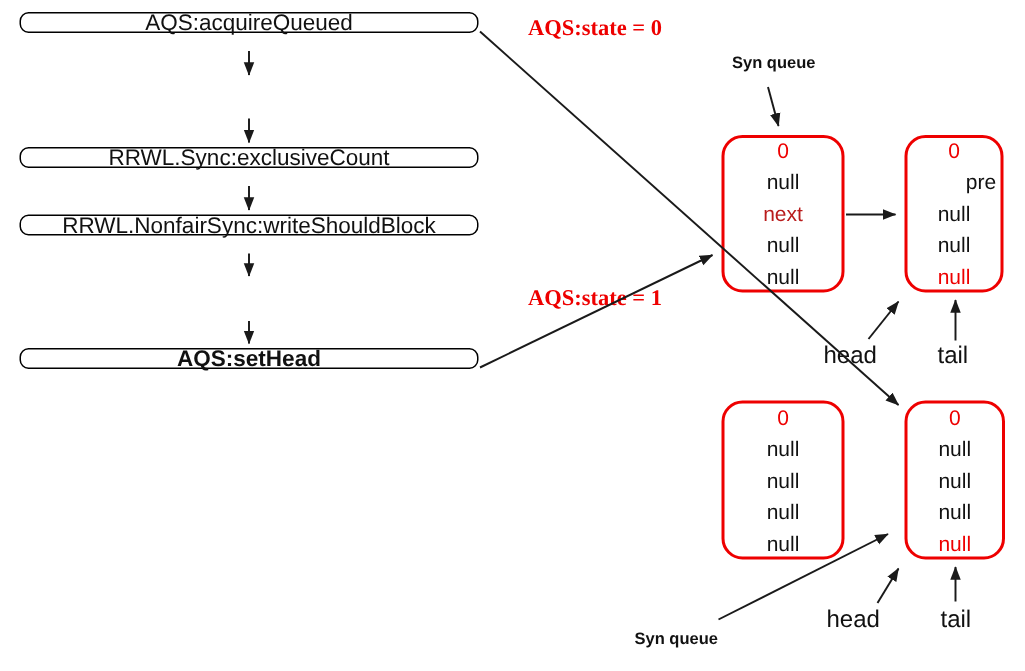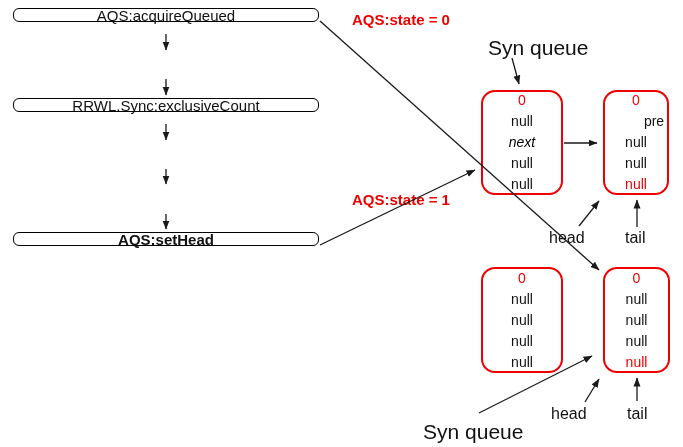--- a/index.html
+++ b/index.html
@@ -7,55 +7,56 @@
     position:relative;width:683px;height:447px;background:#ffffff;
     font-family:"Liberation Sans",sans-serif;overflow:hidden;
   }
   .flowbox{
     position:absolute;left:13px;width:306px;height:14px;
     border:1.5px solid #000;border-radius:6px;background:#fff;
     display:flex;align-items:center;justify-content:center;
     font-size:15px;color:#111;box-sizing:border-box;
   }
   .lbl{position:absolute;white-space:nowrap;}
-  .state-lbl{color:#ee0000;font-weight:bold;font-size:15px;}
-  .caption-lbl{color:#111;font-weight:normal;font-size:21px;}
+  .state-lbl{color:#ee0000;font-weight:bold;font-size:15px;font-family:Liberation Serif, serif;}
+  .caption-lbl{color:#111;font-weight:bold;font-size:11px;}
   .ptr-lbl{color:#111;font-size:16px;}
   .node{
     position:absolute;border:2px solid #ee0000;border-radius:14px;background:#fff;
     box-sizing:border-box;display:flex;flex-direction:column;justify-content:center;
     text-align:center;font-size:14px;color:#111;
   }
   .nrow{height:21px;line-height:21px;}
   .overlay{position:absolute;left:0;top:0;pointer-events:none;}
 </style>
 </head>
 <body>
 
 <div class="stage">
 
   <div class="flowbox" style="top:8px;">AQS:acquireQueued</div>
   <div class="flowbox" style="top:98px;">RRWL.Sync:exclusiveCount</div>
+  <div class="flowbox" style="top:143px;">RRWL.NonfairSync:writeShouldBlock</div>
   <div class="flowbox" style="top:232px;font-weight:bold;">AQS:setHead</div>
 
   <div class="lbl state-lbl" style="left:352px;top:11px;">AQS:state = 0</div>
   <div class="lbl state-lbl" style="left:352px;top:191px;">AQS:state = 1</div>
 
   <div class="lbl caption-lbl" style="left:488px;top:36px;">Syn queue</div>
   <div class="lbl caption-lbl" style="left:423px;top:420px;">Syn queue</div>
 
   <div class="lbl ptr-lbl" style="left:549px;top:229px;">head</div>
   <div class="lbl ptr-lbl" style="left:625px;top:229px;">tail</div>
   <div class="lbl ptr-lbl" style="left:551px;top:405px;">head</div>
   <div class="lbl ptr-lbl" style="left:627px;top:405px;">tail</div>
 
   <div class="node" style="left:481px;top:90px;width:82px;height:105px;">
     <div class="nrow" style="color: rgb(238, 0, 0);">0</div>
     <div class="nrow" style="color: rgb(17, 17, 17);">null</div>
-    <div class="nrow" style="color: #000000; font-style: italic;">next</div>
+    <div class="nrow" style="color: #b91c1c;">next</div>
     <div class="nrow" style="color: rgb(17, 17, 17);">null</div>
     <div class="nrow" style="color: rgb(17, 17, 17);">null</div>
   </div>
 
   <div class="node" style="left:603px;top:90px;width:66px;height:105px;">
     <div class="nrow" style="color: rgb(238, 0, 0);">0</div>
     <div class="nrow" style="color: rgb(17, 17, 17); margin-left: 36px;">pre</div>
     <div class="nrow" style="color: rgb(17, 17, 17);">null</div>
     <div class="nrow" style="color: rgb(17, 17, 17);">null</div>
     <div class="nrow" style="color: rgb(238, 0, 0);">null</div>

